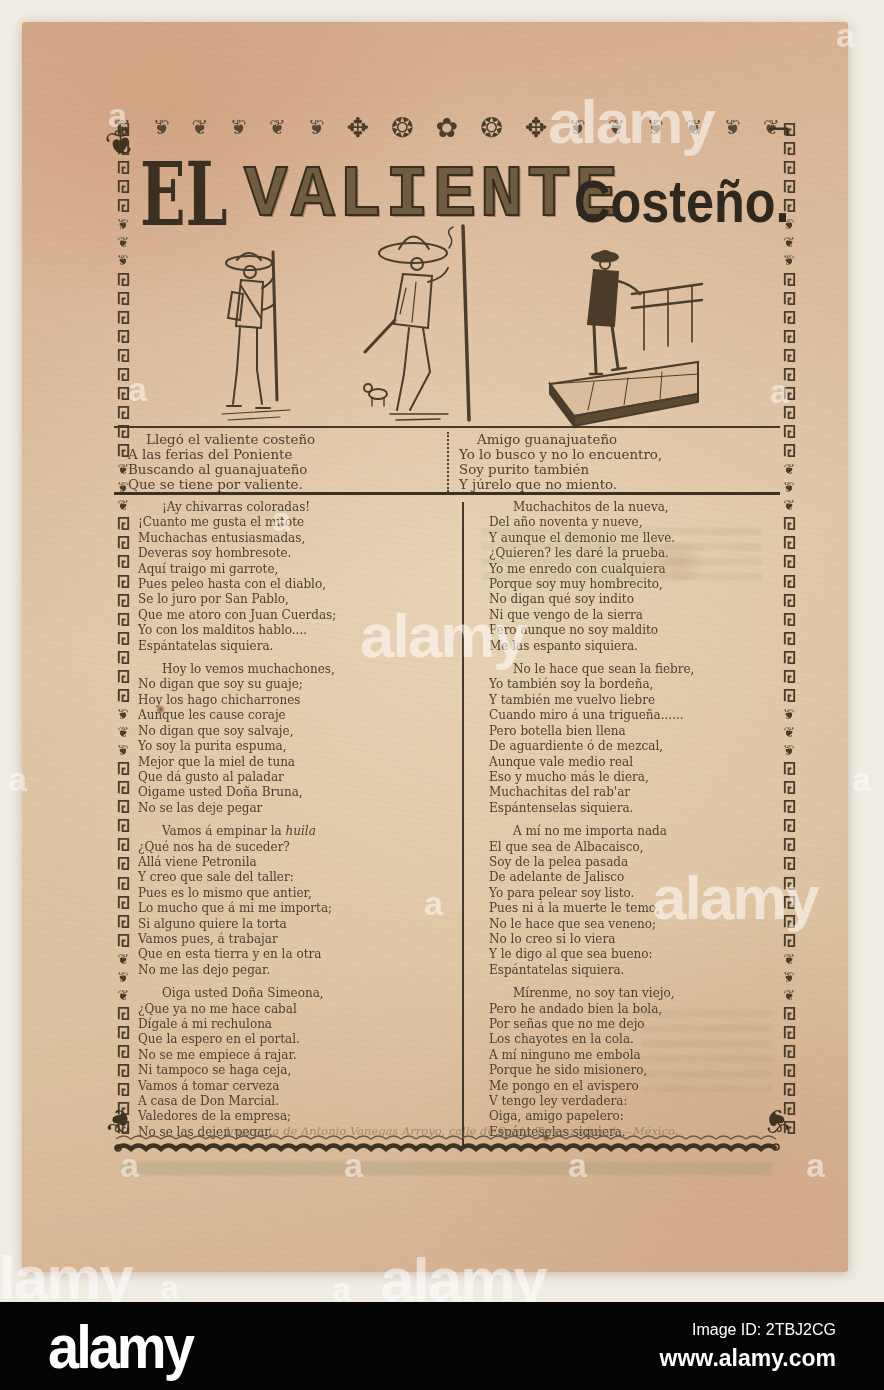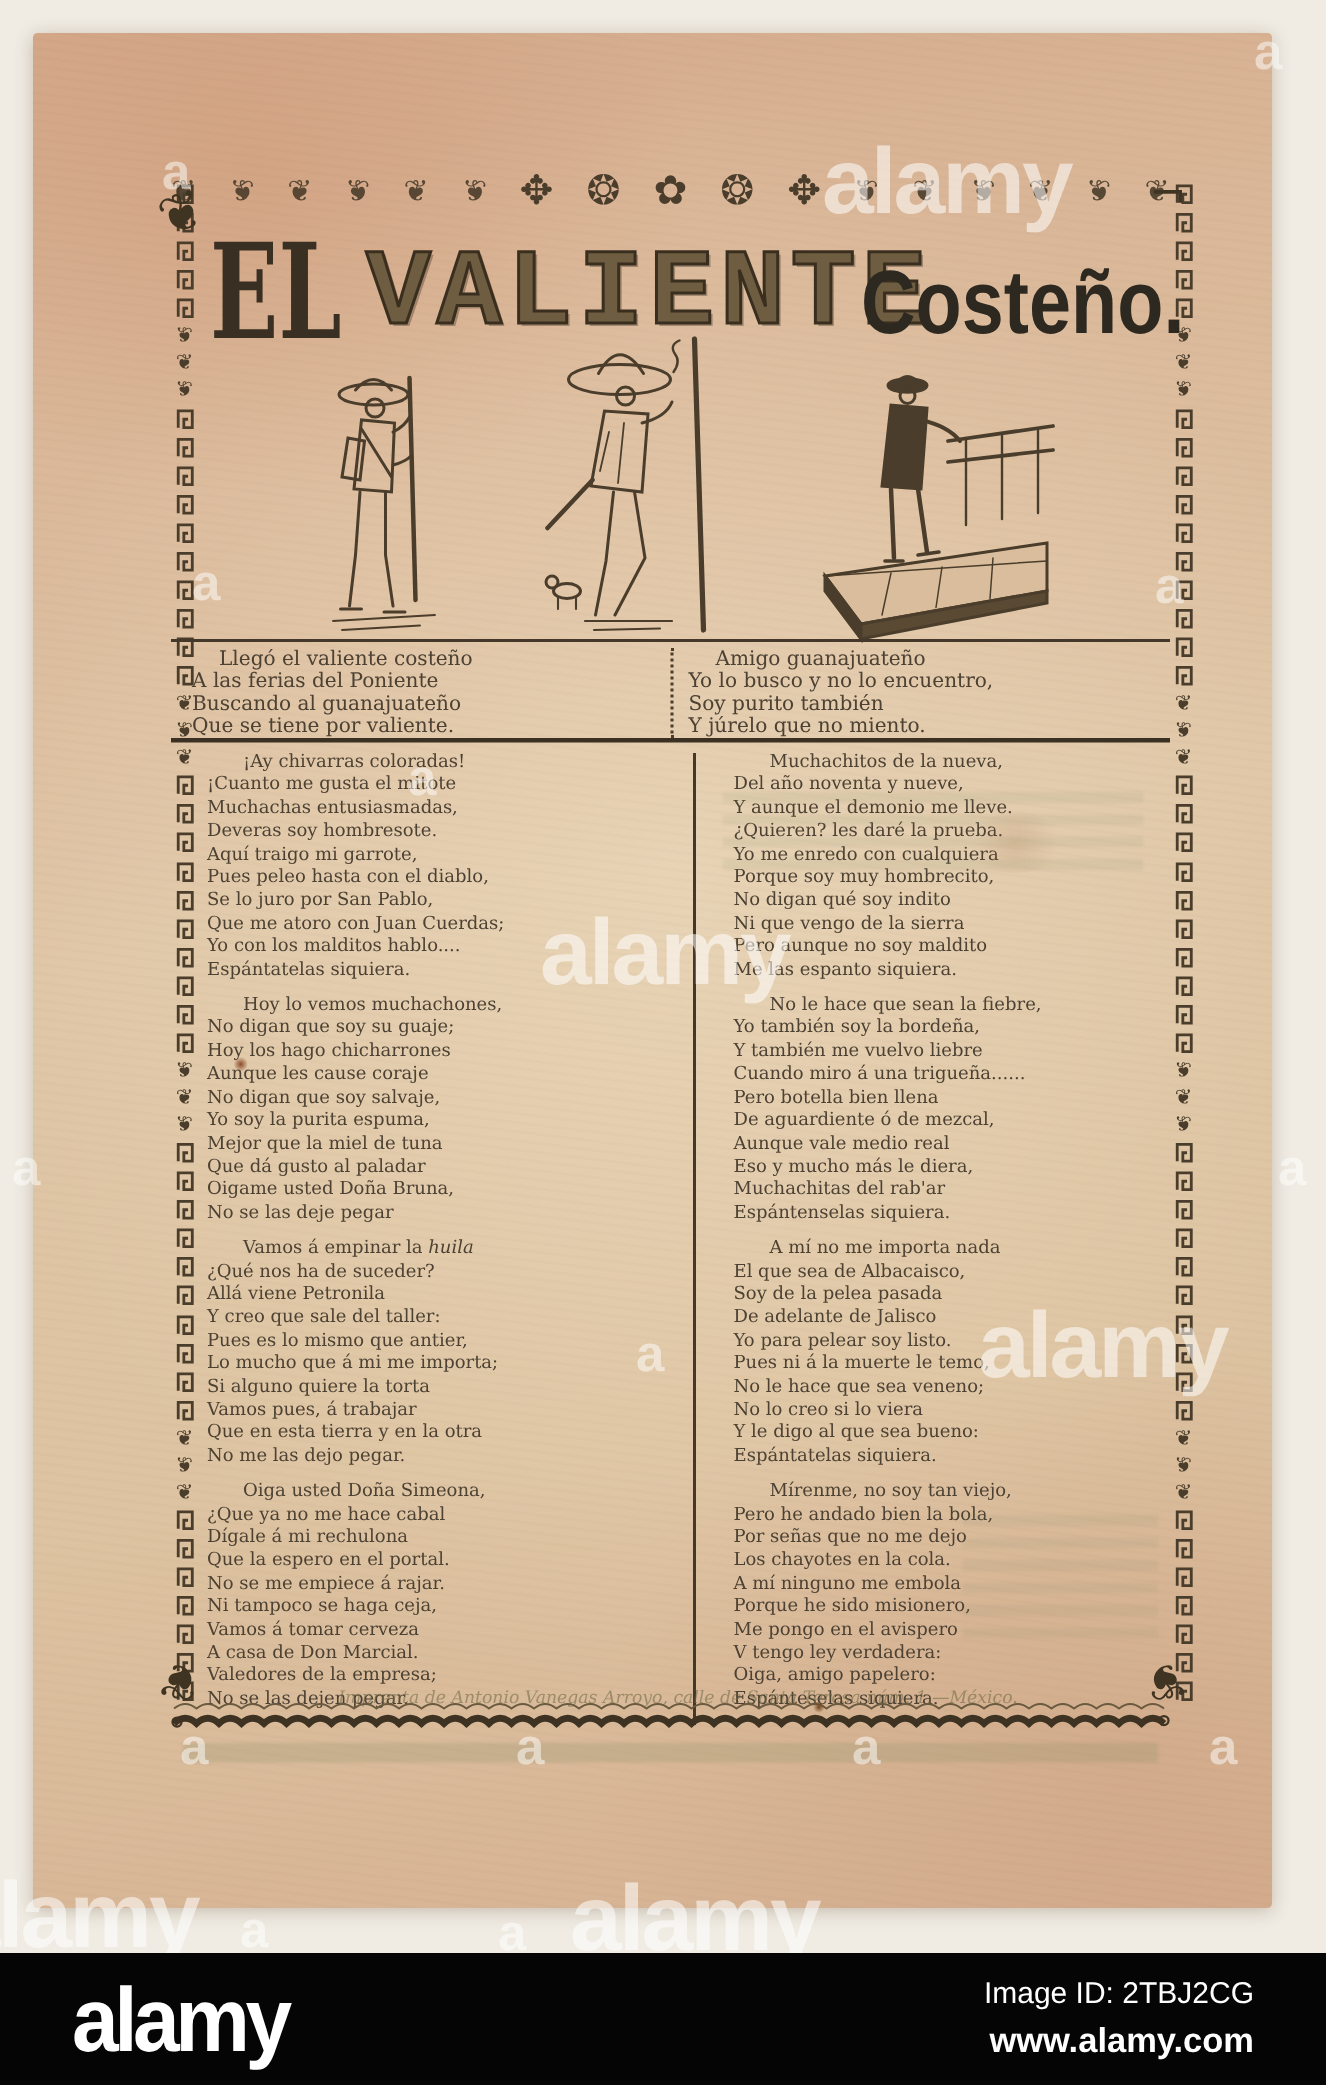--- a/index.html
+++ b/index.html
@@ -74,21 +74,21 @@
   .wm-big{position:absolute;font-family:"Liberation Sans",sans-serif;font-weight:bold;font-size:62px;
     letter-spacing:-2px;color:rgba(255,255,255,.55);}
   .wm-a{position:absolute;font-family:"Liberation Sans",sans-serif;font-weight:bold;font-size:34px;
     color:rgba(255,255,255,.50);}
   
   .bar{position:absolute;left:0;top:1302px;width:884px;height:88px;background:#050505;z-index:6;
        display:flex;align-items:center;justify-content:space-between;padding:0 48px;box-sizing:border-box;}
   .bar-logo{font-family:"Liberation Sans",sans-serif;font-weight:bold;font-size:56px;letter-spacing:-3px;
        color:#ffffff;transform:scaleY(1.08);}
   .bar-right{text-align:right;color:#ffffff;font-family:"Liberation Sans",sans-serif;}
-  .bar-id{font-size:20px;margin-bottom:6px;}
+  .bar-id{font-size:16px;margin-bottom:6px;}
   .bar-url{font-size:23px;font-weight:bold;}
 </style>
 </head>
 <body>
 
 <div class="stage">
 
   <div class="sheet">
     <div class="texture"></div>
 

